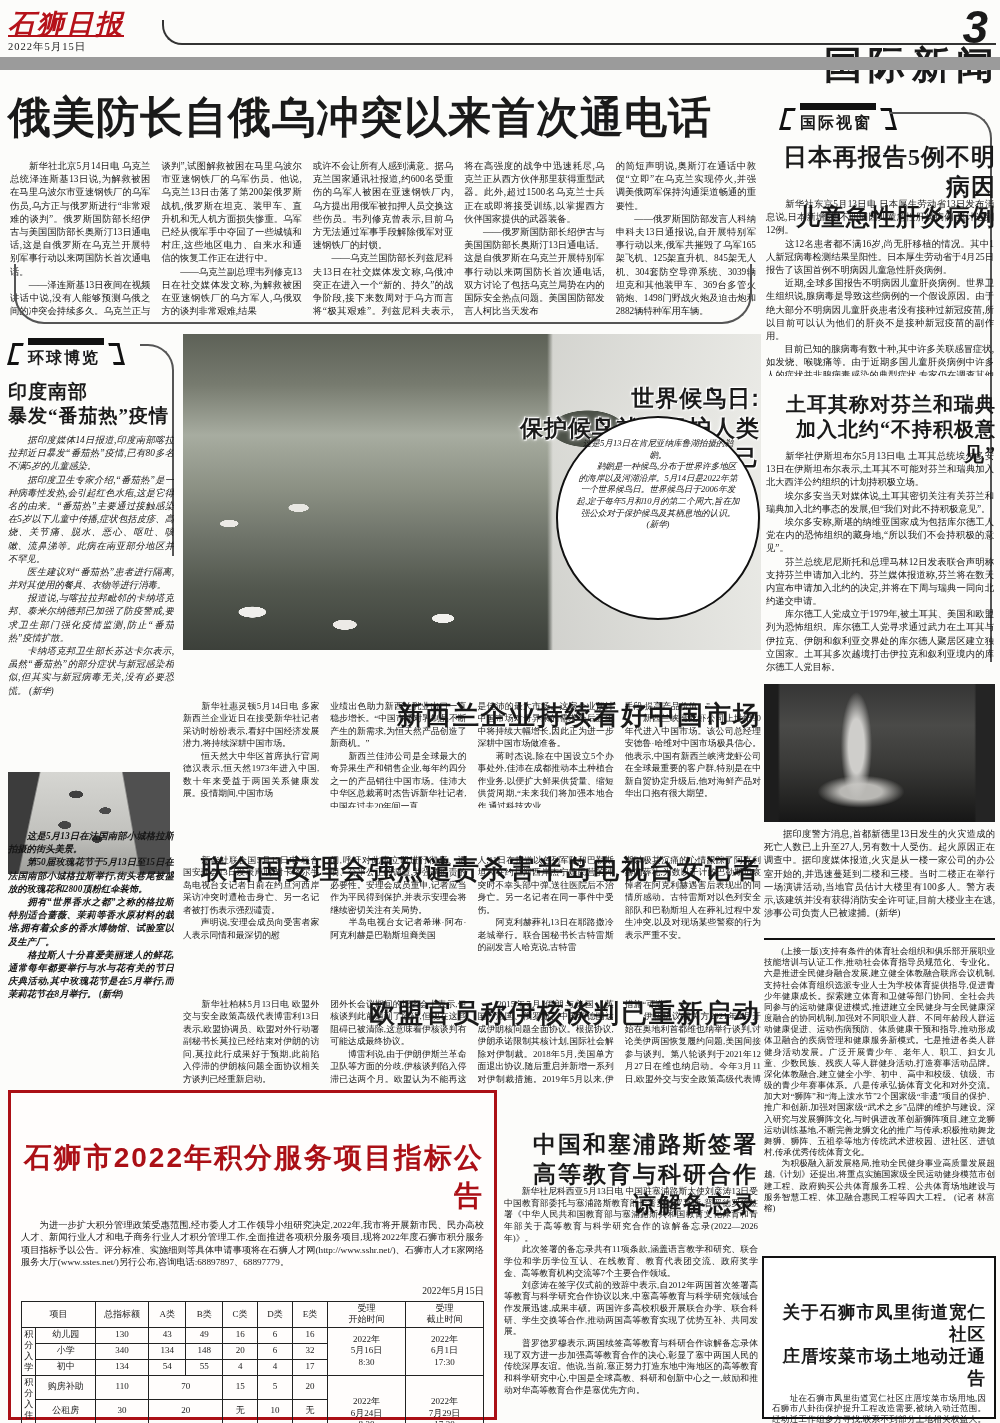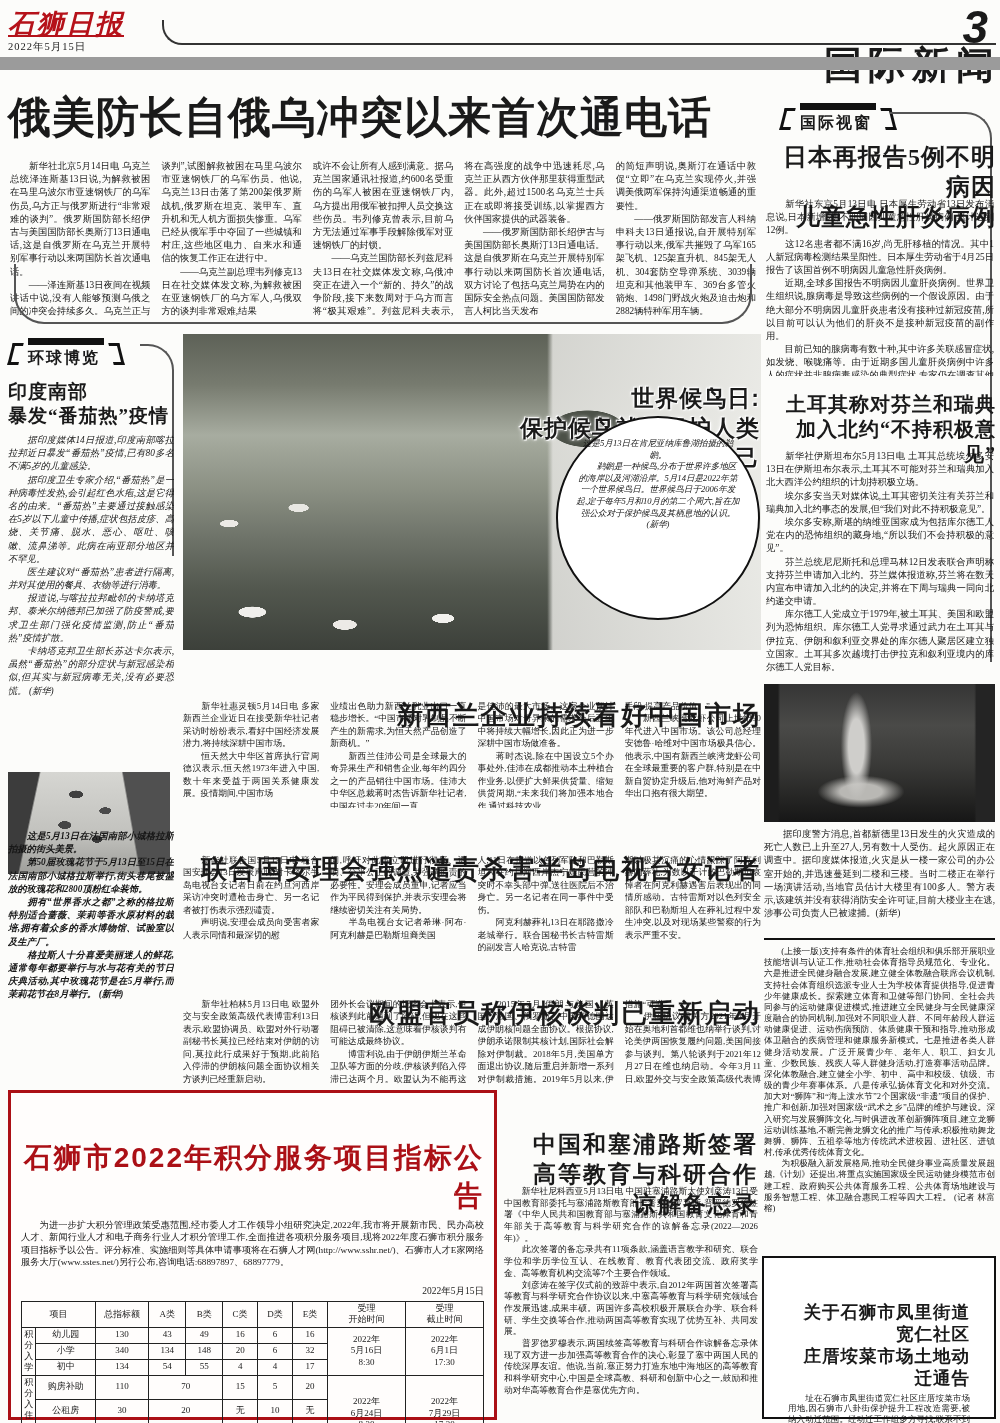--- a/index.html
+++ b/index.html
@@ -73,21 +73,21 @@
       text-shadow:0 0 3px #fff, 0 0 5px #fff, 1px 1px 0 #fff, -1px -1px 0 #fff; }
 
   
   .points-box { border:3px solid #ab1016; background:#fffdfc; padding:8px 10px 6px; }
   .points-title { color:#ab1016; font-size:28px; font-weight:900; letter-spacing:2px; }
   table.points { border-collapse:collapse; width:100%; table-layout:fixed; }
   table.points td, table.points th { border:1.5px solid #222; font-size:9px; text-align:center;
       padding:1px 0; line-height:1.25; white-space:pre-line; font-weight:normal; }
   .vlab { font-size:9px; line-height:1.1; }
 
-  .black-box { border:2px solid #111; background:#fff; padding:6px 24px; }
+  .black-box { border:2px solid #111; background:#fff; padding:6px 8px; }
   .rule { background:#111; }
 </style>
 </head>
 <body>
 
 <div class="page">
 
   <div class="abs logo" style="left:8px; top:6px;text-decoration:underline;">石狮日报</div>
   <div class="abs head-curve" style="left:162px; top:20px; width:44px; height:25px;"></div>
   <div class="abs head-rule" style="left:206px; top:43px; width:790px;"></div>

